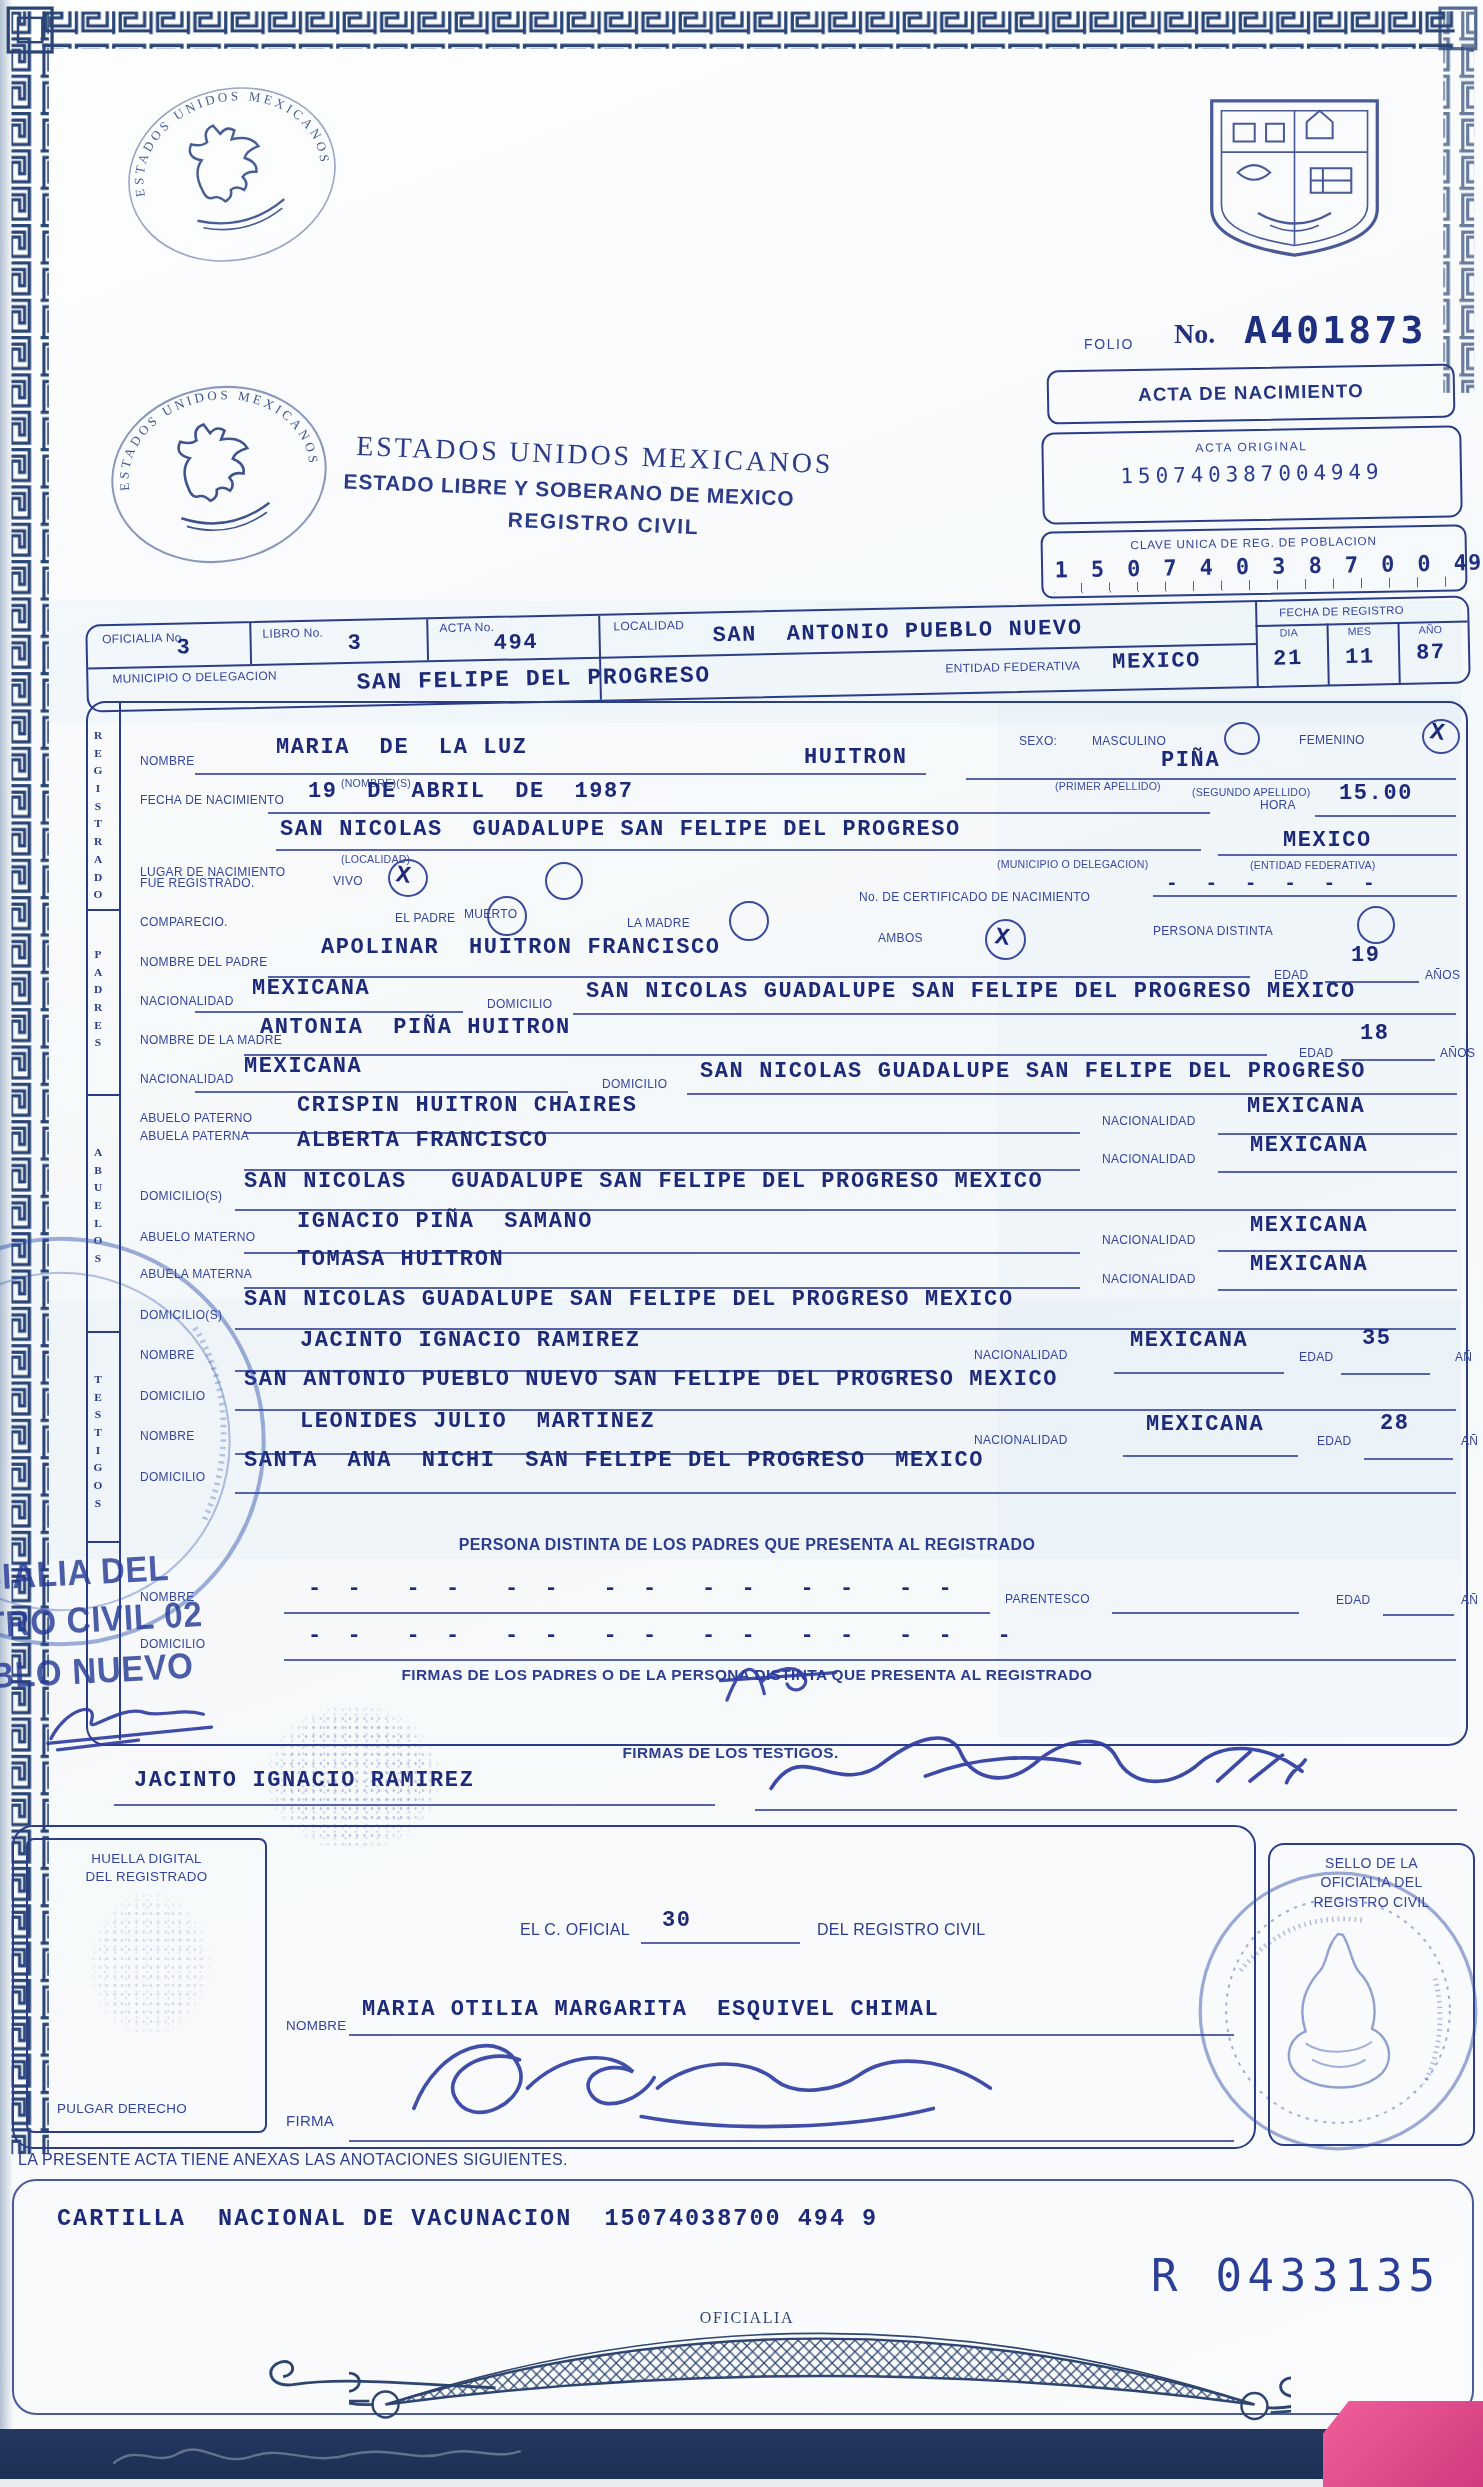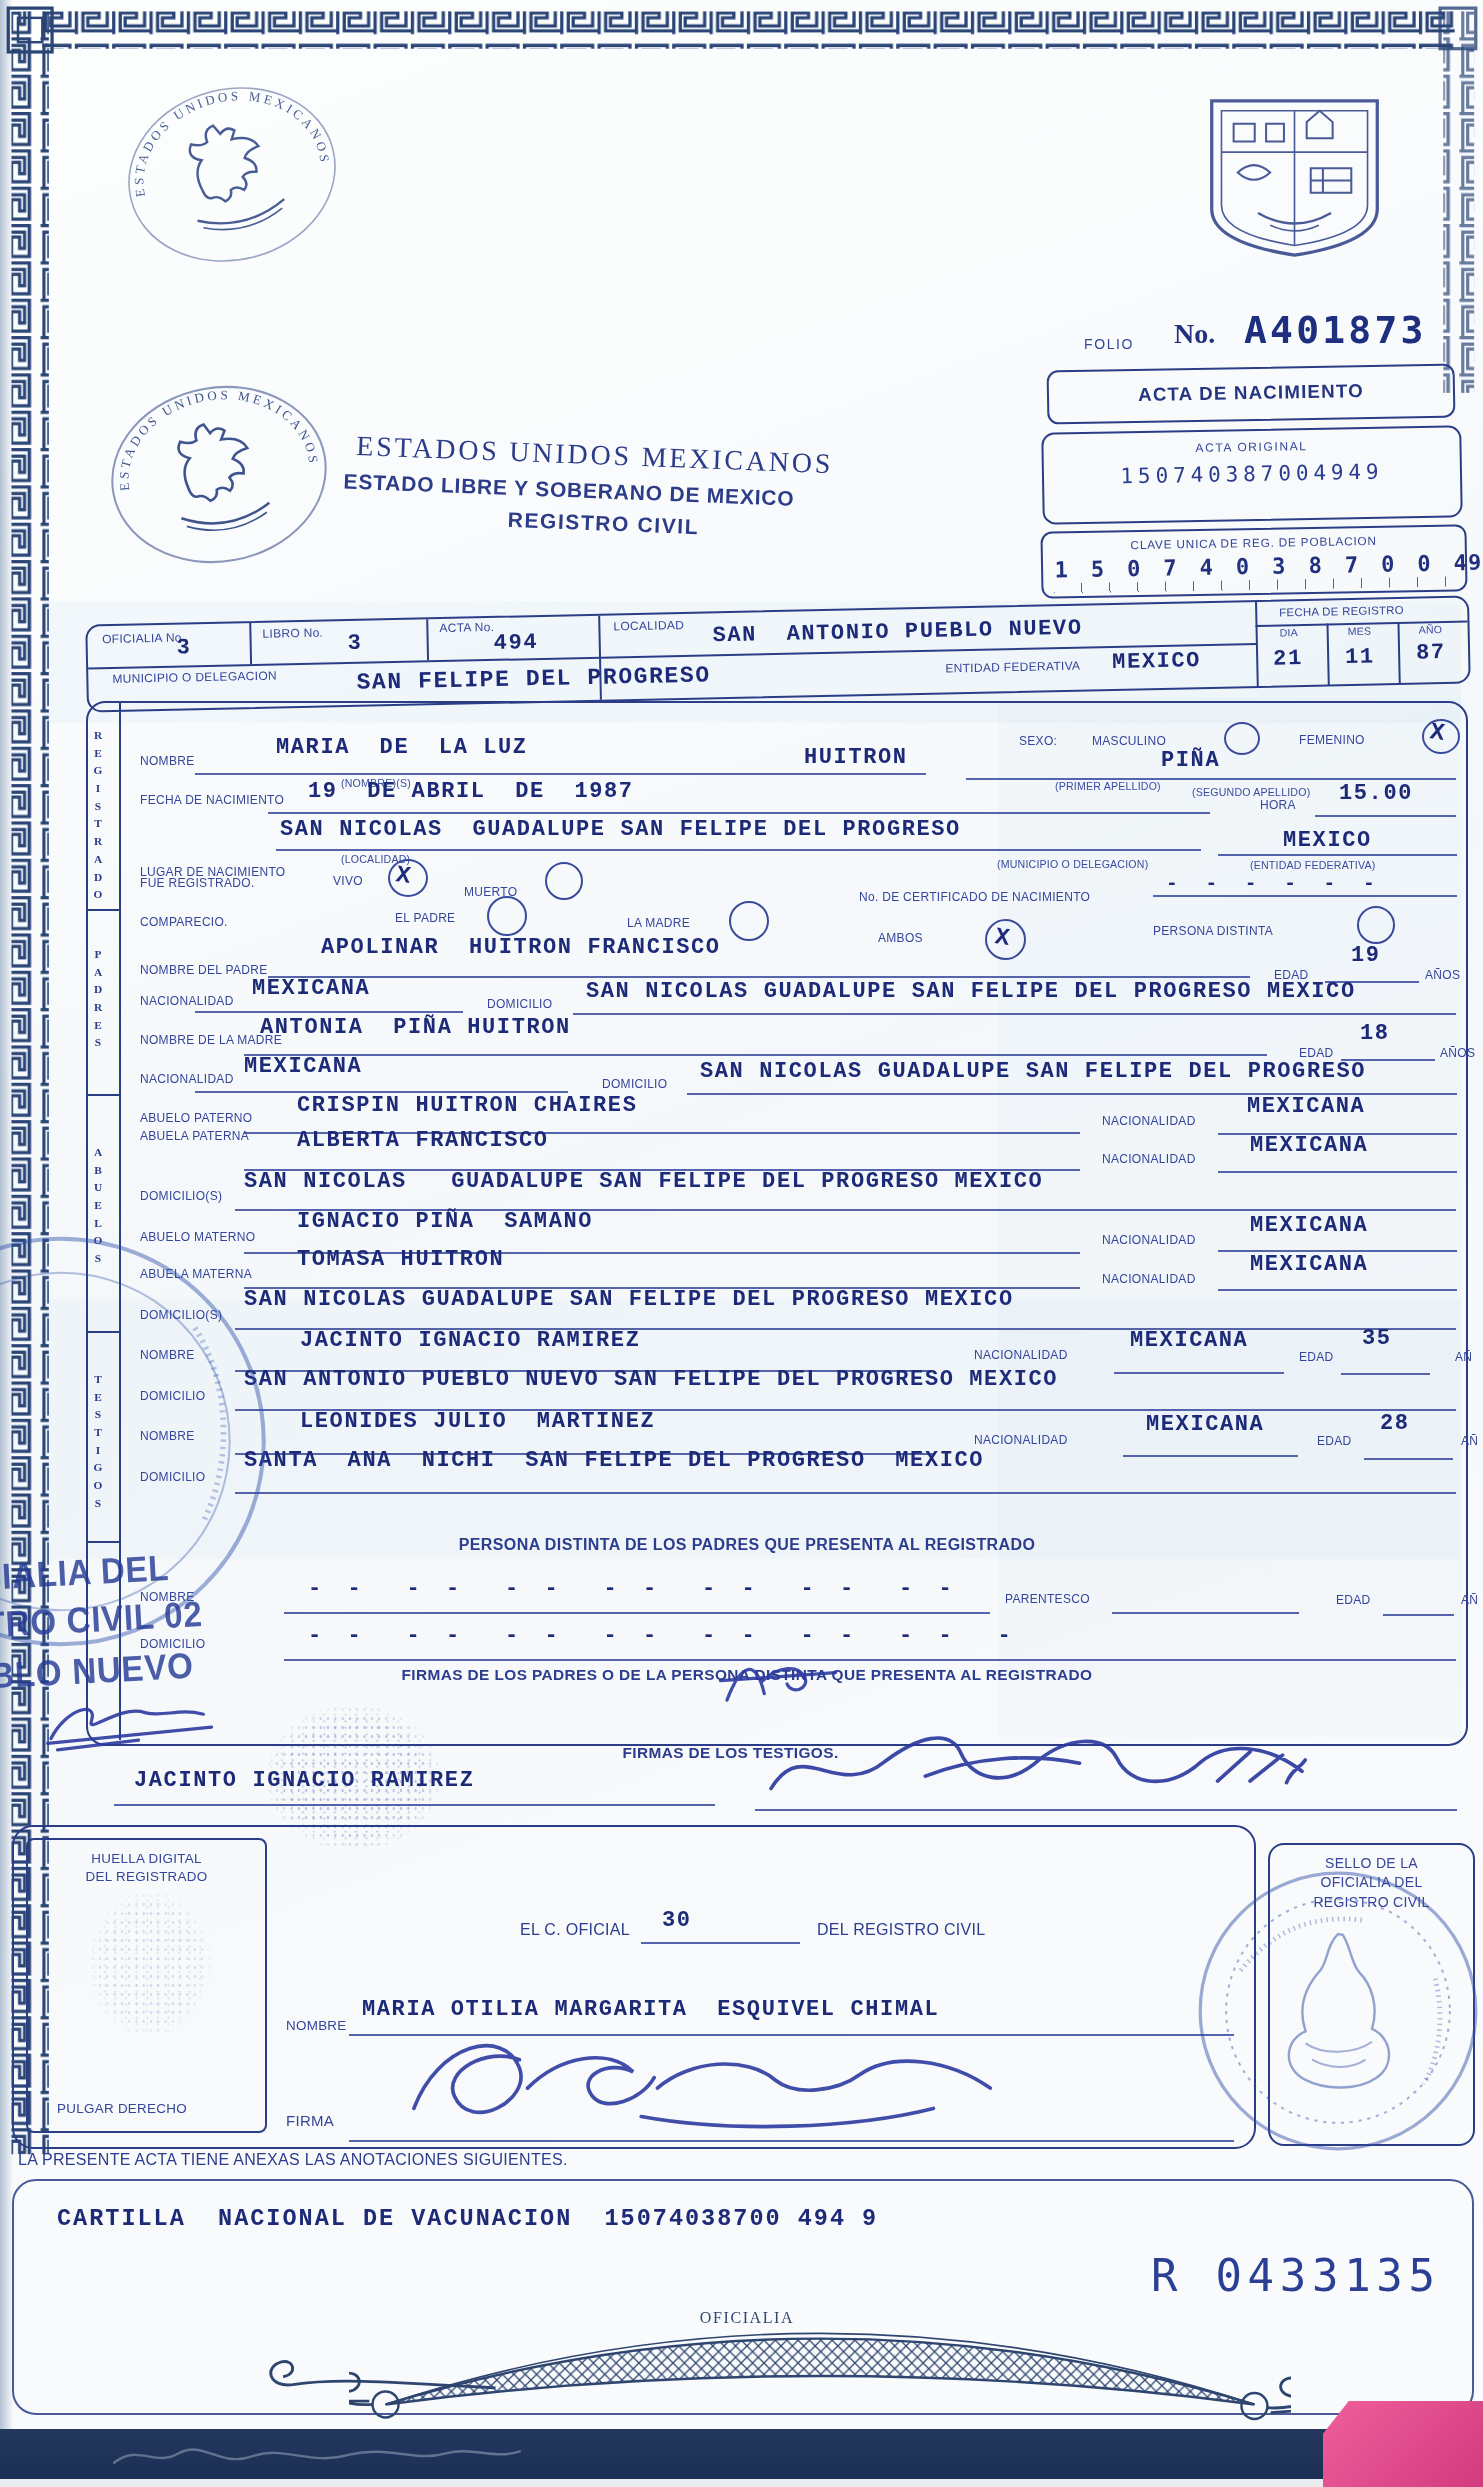--- a/index.html
+++ b/index.html
@@ -192,38 +192,38 @@
   <div class="sub" style="left:341px;top:854px;">(LOCALIDAD)</div>
   <div class="sub" style="left:997px;top:859px;">(MUNICIPIO O DELEGACION)</div>
   <div class="typed" style="left:1283px;top:828px;">MEXICO</div>
   <div class="uline" style="left:1218px;top:854px;width:239px;"></div>
   <div class="sub" style="left:1250px;top:860px;">(ENTIDAD FEDERATIVA)</div>
 
   <div class="lbl" style="left:140px;top:877px;">FUE REGISTRADO.</div>
   <div class="lbl" style="left:333px;top:875px;">VIVO</div>
   <div class="circle" style="left:388px;top:859px;width:36px;height:34px;"></div>
   <div class="xmark" style="left:396px;top:862px;">X</div>
-  <div class="lbl" style="left:464px;top:886px;">MUERTO</div>
+  <div class="lbl" style="left:464px;top:908px;">MUERTO</div>
   <div class="circle" style="left:545px;top:862px;width:34px;height:34px;"></div>
   <div class="lbl" style="left:859px;top:891px;">No. DE CERTIFICADO DE NACIMIENTO</div>
   <div class="typed sm" style="left:1166px;top:873px;letter-spacing:8px;">- - - - - -</div>
   <div class="uline" style="left:1153px;top:895px;width:304px;"></div>
 
   <div class="lbl" style="left:140px;top:916px;">COMPARECIO.</div>
   <div class="lbl" style="left:395px;top:912px;">EL PADRE</div>
   <div class="circle" style="left:487px;top:896px;width:36px;height:36px;"></div>
   <div class="lbl" style="left:627px;top:917px;">LA MADRE</div>
   <div class="circle" style="left:729px;top:901px;width:36px;height:36px;"></div>
   <div class="lbl" style="left:878px;top:932px;">AMBOS</div>
   <div class="circle" style="left:985px;top:919px;width:37px;height:37px;"></div>
   <div class="xmark" style="left:995px;top:924px;">X</div>
   <div class="lbl" style="left:1153px;top:925px;">PERSONA DISTINTA</div>
   <div class="circle" style="left:1357px;top:906px;width:34px;height:34px;"></div>
 
-  <div class="lbl" style="left:140px;top:956px;margin-top:8px;">NOMBRE DEL PADRE</div>
+  <div class="lbl" style="left:140px;top:956px;">NOMBRE DEL PADRE</div>
   <div class="typed" style="left:321px;top:935px;">APOLINAR  HUITRON FRANCISCO</div>
   <div class="uline" style="left:268px;top:976px;width:982px;"></div>
   <div class="lbl" style="left:1274px;top:969px;">EDAD</div>
   <div class="typed" style="left:1351px;top:943px;">19</div>
   <div class="uline" style="left:1325px;top:981px;width:94px;"></div>
   <div class="lbl" style="left:1425px;top:969px;">AÑOS</div>
 
   <div class="lbl" style="left:140px;top:995px;">NACIONALIDAD</div>
   <div class="typed" style="left:252px;top:976px;">MEXICANA</div>
   <div class="uline" style="left:195px;top:1011px;width:268px;"></div>

